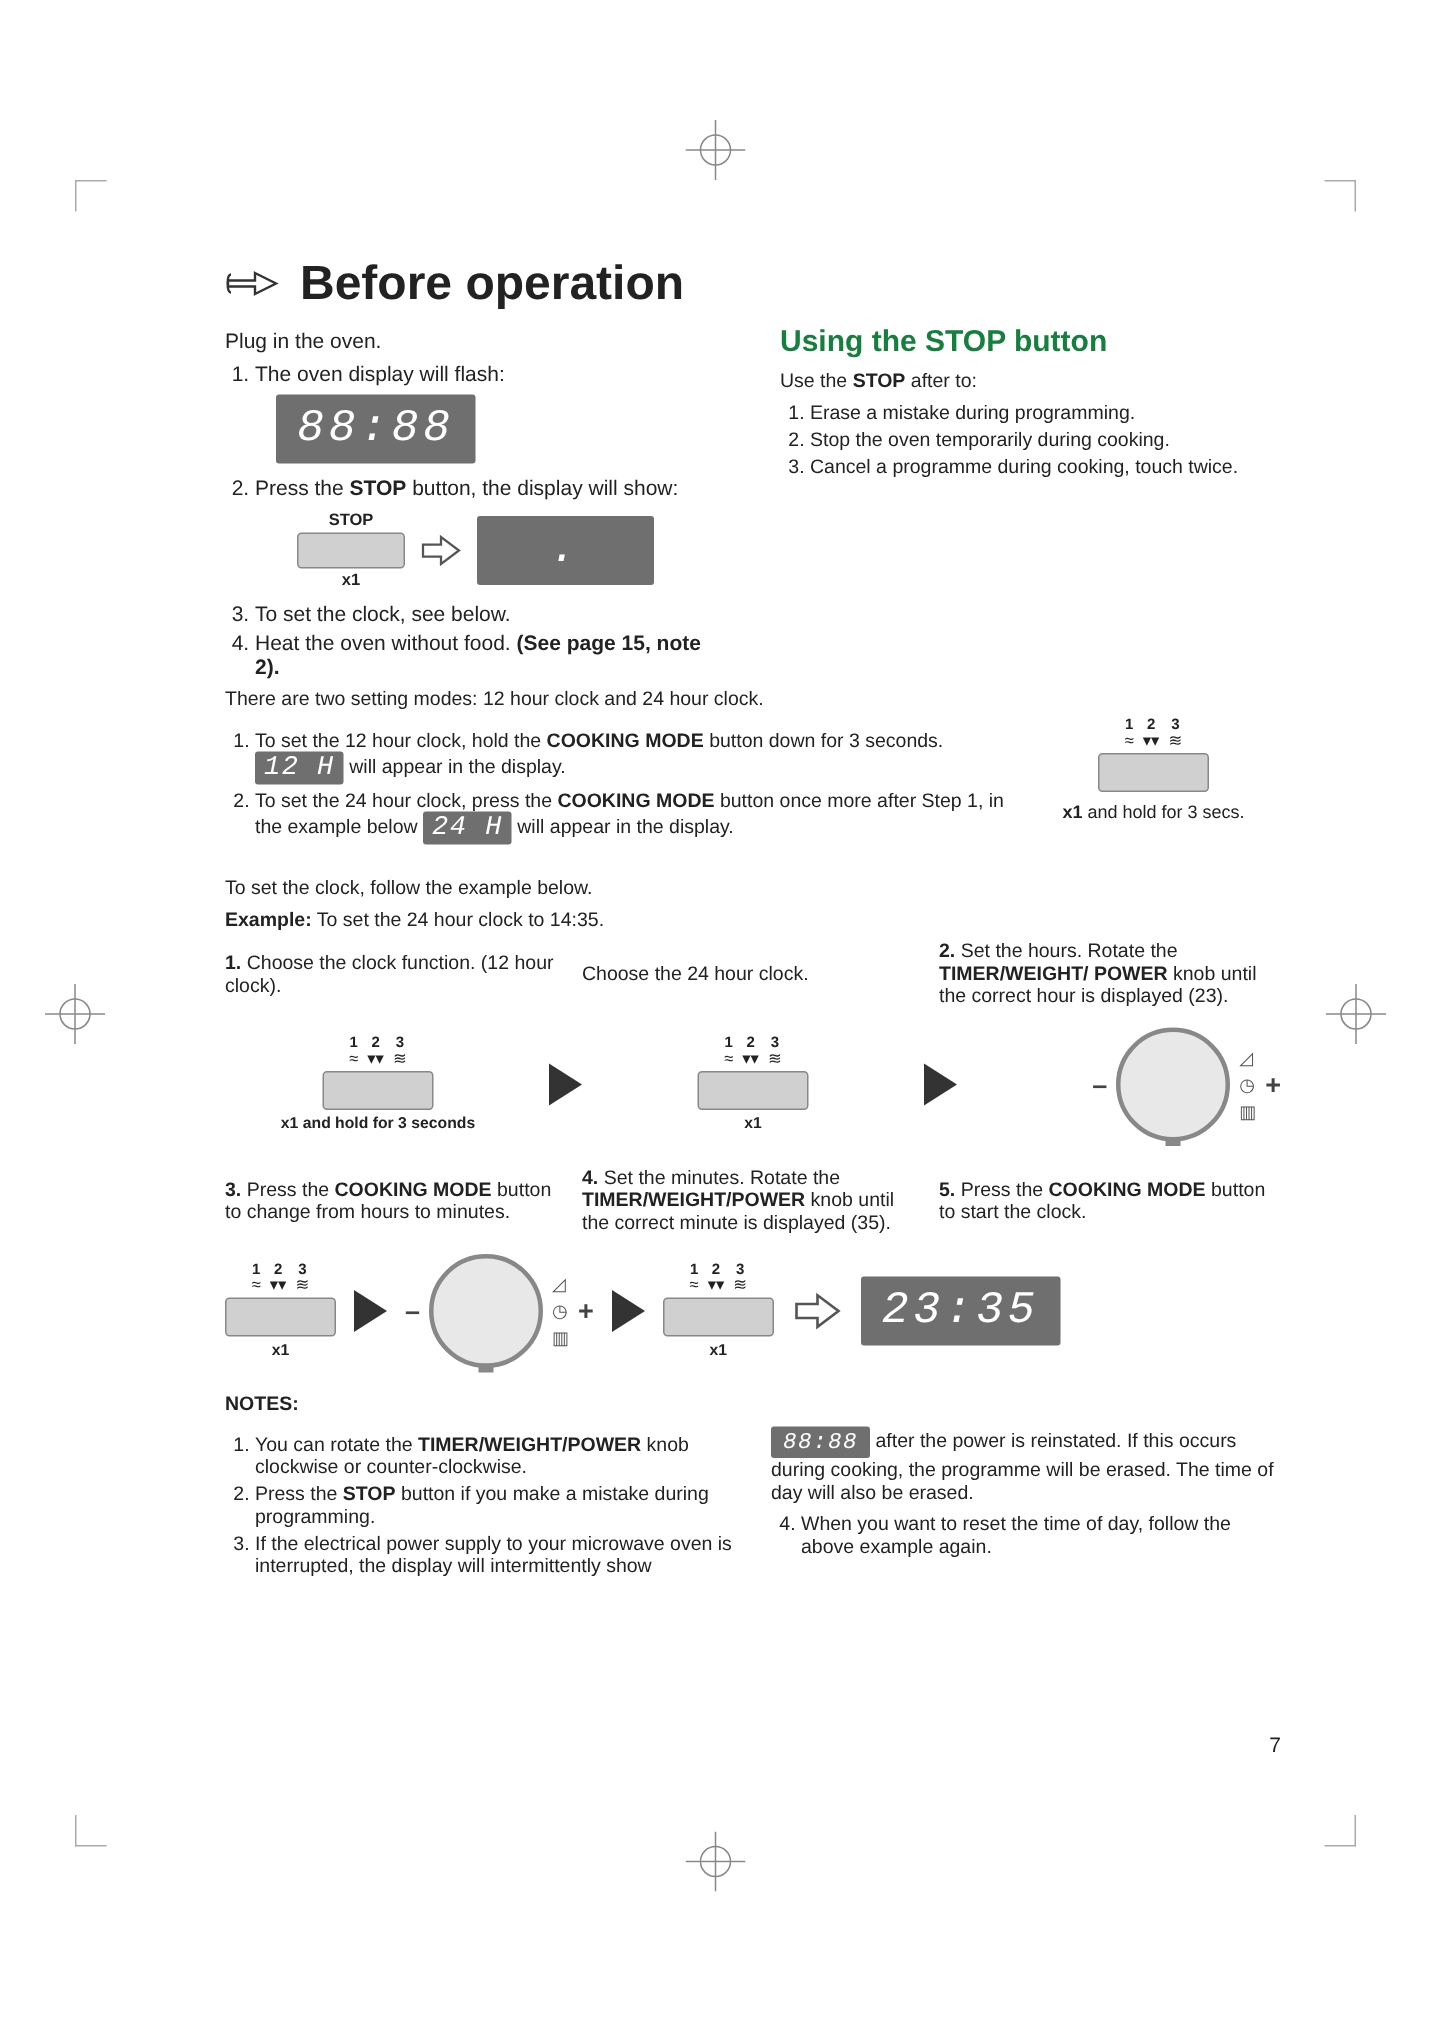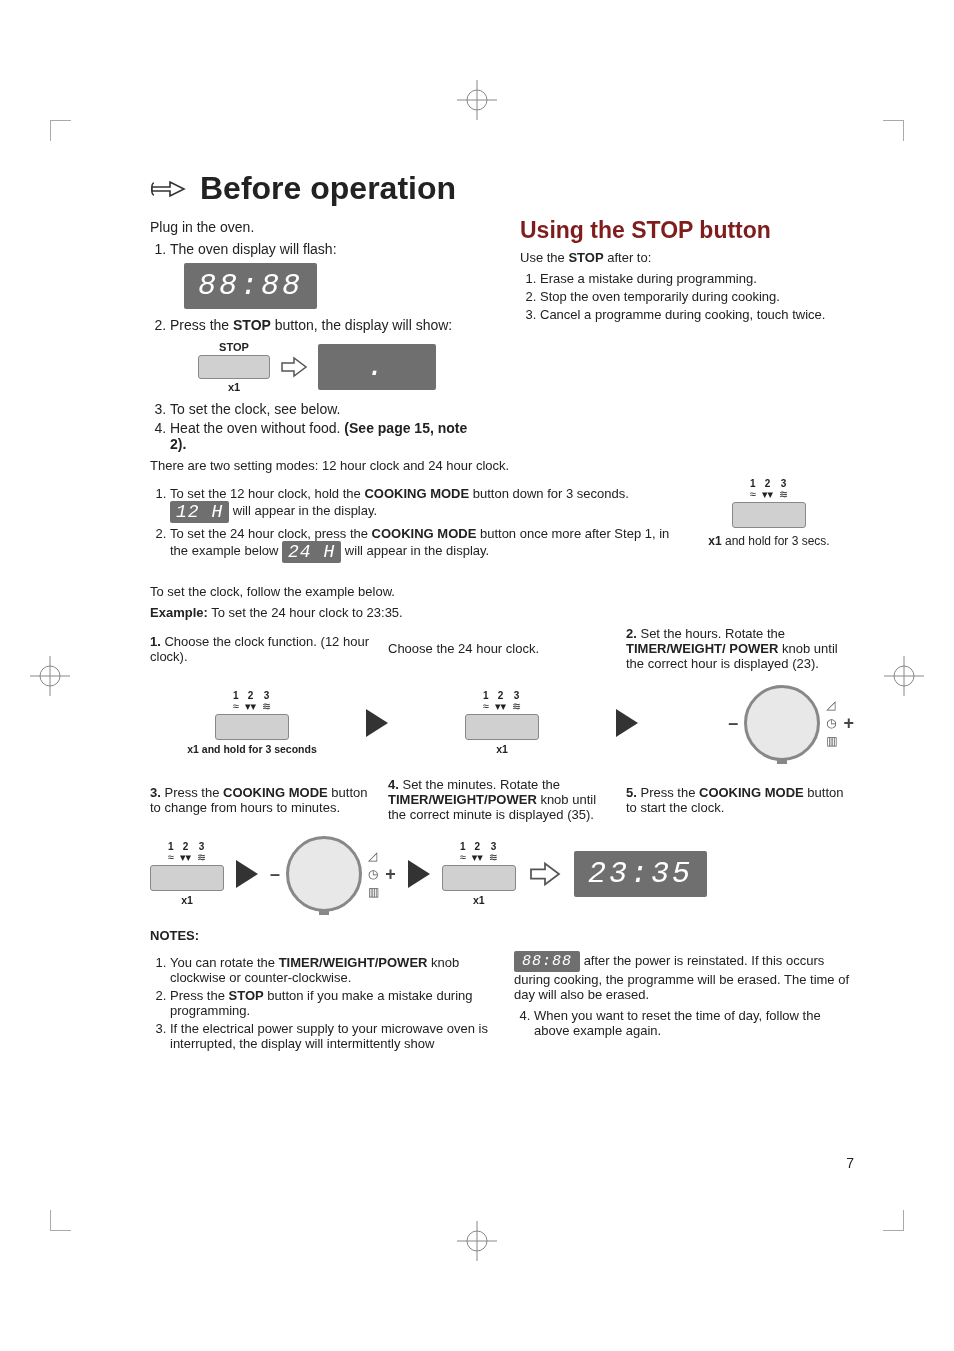--- a/index.html
+++ b/index.html
@@ -38,23 +38,23 @@
   h1 {
     font-size: 32px;
     font-weight: 700;
     margin: 0 0 10px 0;
     font-family: "Trebuchet MS", Helvetica, sans-serif;
     display:flex;
     align-items:center;
   }
   h1 .hand-icon { margin-right: 14px; display:inline-flex; }
   h2 {
-    font-size: 23px;
+    font-size: 20px;
     font-weight: 600;
-    color: #7f1d1d;
+    color: #15803d;
     margin: 0 0 6px 0;
     font-family: "Trebuchet MS", Helvetica, sans-serif;
   }
   .cols {
     display:flex;
     gap: 36px;
   }
   .col {
     flex:1;
     min-width:0;
@@ -261,21 +261,21 @@
         </div>
         <span class="btn-rect wide"></span>
         <div class="right-side-note">
           <span class="bold">x1</span><span> and hold for 3 secs.</span>
         </div>
       </div>
     </div>
 
     <div class="small para" style="margin-top:14px;">To set the clock, follow the example below.</div>
     <div class="small para">
-      <span class="bold">Example:</span><span> To set the 24 hour clock to 23:35.</span>
+      <span class="bold">Example:</span><span> To set the 24 hour clock to 14:35.</span>
     </div>
 
     <div class="steps-row">
       <div><span class="bold">1.</span> <span>Choose the clock function. (12 hour clock).</span></div>
       <div><span>Choose the 24 hour clock.</span></div>
       <div><span class="bold">2.</span> <span>Set the hours. Rotate the </span><span class="bold">TIMER/WEIGHT/ POWER</span><span> knob until the correct hour is displayed (23).</span></div>
     </div>
 
     <div class="graphic-row">
       <div class="graphic-col" style="flex:1;">

